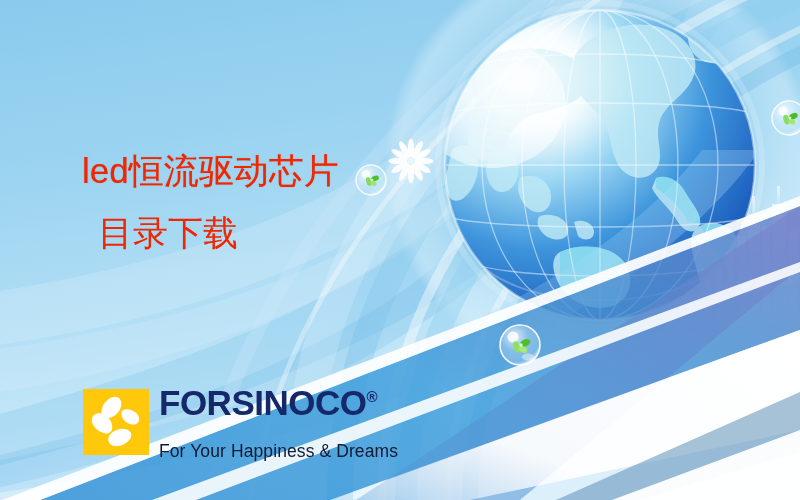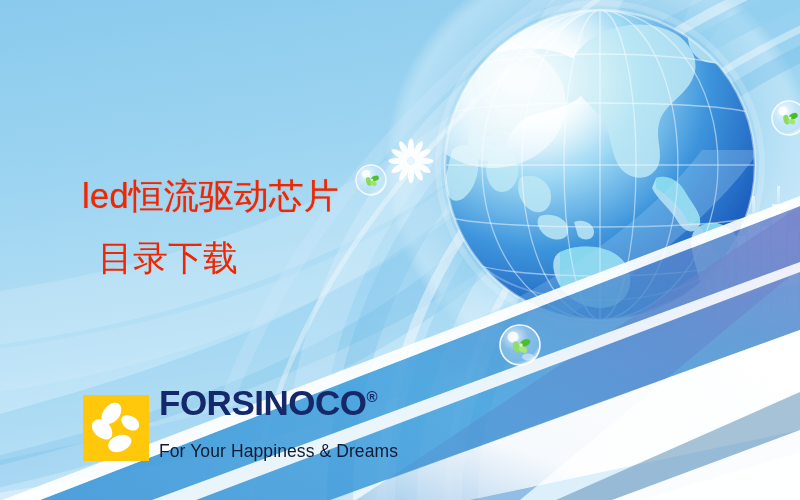--- a/index.html
+++ b/index.html
@@ -9,21 +9,21 @@
     overflow:hidden;
     font-family:"Liberation Sans","DejaVu Sans",sans-serif;
     background:linear-gradient(175deg,#8CCBEE 0%,#9AD3F1 28%,#AEDCF4 58%,#C4E6F8 80%,#D9EFFB 100%);
   }
 
   .layer{position:absolute;top:0;left:0;width:800px;height:500px;pointer-events:none;}
 
   
   #headline{
     position:absolute;
-    left:82px; top:174px;
+    left:82px; top:149px;
     z-index:40;
     color:#EF2600;
     line-height:1.28;
     white-space:nowrap;
   }
   #headline .ln1{
     display:block;
     font-size:35px;
     letter-spacing:0px;
     text-shadow:0 0 1px rgba(239,38,0,.5);
@@ -34,21 +34,21 @@
     margin-left:16px;
     margin-top:17px;
   }
 
   
   #logo{
     position:absolute;
     left:69px; top:383px;
     z-index:45;
     display:flex;
-    align-items:flex-end;
+    align-items:center;
     padding-left:14px;
   }
   #logo-mark{
     width:66px;height:66px;
     background:#FFC80A;
     position:relative;
     flex:0 0 auto;
   }
   #logo-text{
     margin-left:10px;

